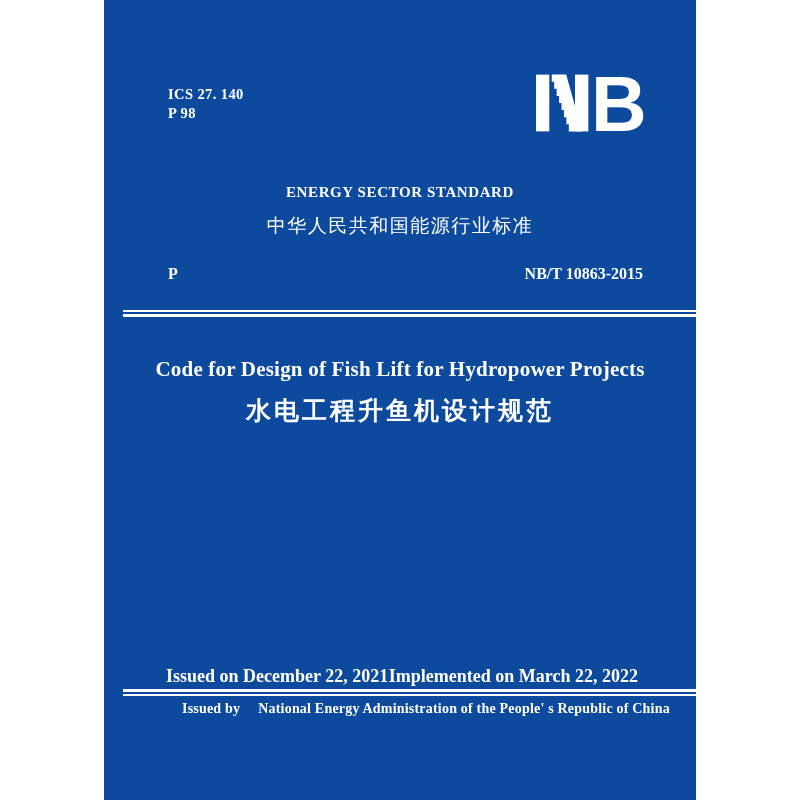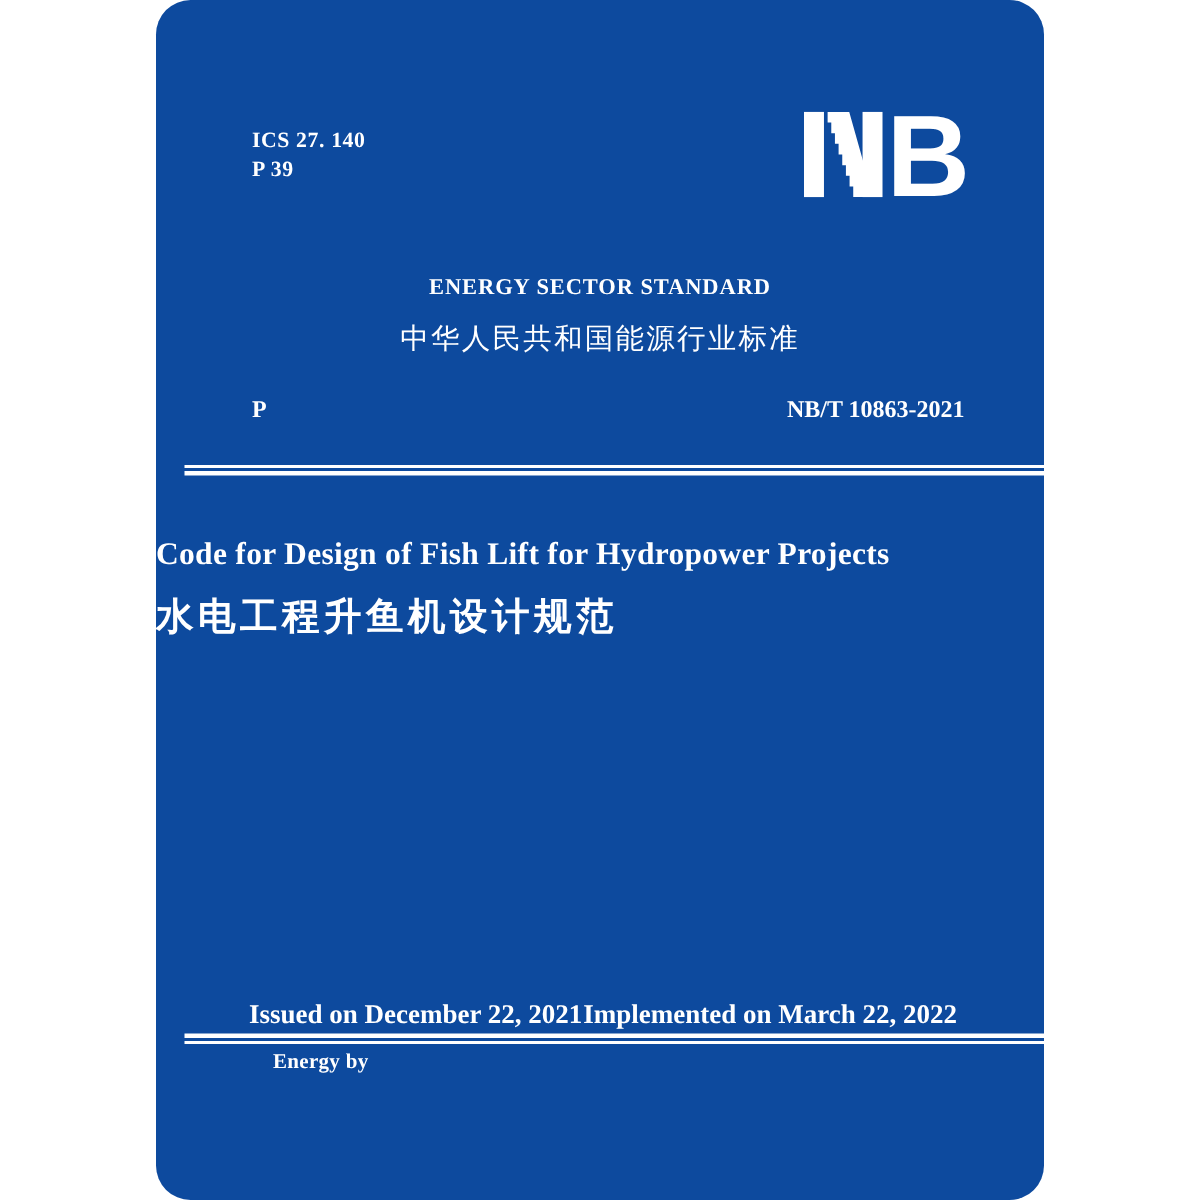--- a/index.html
+++ b/index.html
@@ -5,21 +5,20 @@
   * { margin: 0; padding: 0; box-sizing: border-box; }
   html, body { width: 800px; height: 800px; background: #ffffff; overflow: hidden; }
   body { font-family: "Liberation Serif", "DejaVu Serif", serif; }
 
   .cover {
     position: absolute;
     left: 104px; top: 0;
     width: 592px; height: 800px;
     background: #0d4a9e;
     color: #ffffff;
-    border-radius: 23px;
   }
 
   .ics-block {
     position: absolute;
     left: 64px; top: 85px;
     font-weight: bold;
     font-size: 14.5px;
     line-height: 19px;
     letter-spacing: 0.4px;
   }
@@ -62,20 +61,21 @@
   .rule { position: absolute; right: 0; left: 19px; }
   .rule .bar-thin  { height: 2px; background: #ffffff; }
   .rule .bar-gap   { height: 2px; }
   .rule .bar-thick { height: 3px; background: #ffffff; }
   .rule-top { top: 310px; }
   .rule-bottom { top: 689px; }
 
   .title-block {
     position: absolute;
     left: 0; right: 0; top: 357px;
+    text-align: center;
   }
   .title-en {
     font-weight: bold;
     font-size: 21px;
     letter-spacing: 0.2px;
   }
   .title-cn {
     margin-top: 12px;
     font-weight: bold;
     font-size: 25px;
@@ -102,40 +102,40 @@
   }
   .issuer-row .issuer-name { margin-left: 18px; }
 </style>
 </head>
 <body>
 
 <div class="cover">
 
   <div class="ics-block">
     <div>ICS 27. 140</div>
-    <div>P 39</div>
+    <div>P 98</div>
   </div>
 
   <div class="nb-logo">
     <svg width="110" height="58" viewBox="0 0 124 64">
       <rect x="0" y="0" width="15" height="64" fill="#ffffff"></rect>
       <path fill="#ffffff" d="M15 0 H34 L52 64 H37 v-8 h-2.75 v-8 h-2.75 v-8 h-2.75 v-8 h-2.75 v-8 h-2.75 v-8 h-2.75 v-8 h-2.75 v-8 h-2.75 Z"></path>
       <rect x="44" y="0" width="15" height="64" fill="#ffffff"></rect>
       <text x="62" y="63" font-size="87" font-weight="bold" font-family="&quot;Liberation Sans&quot;, &quot;DejaVu Sans&quot;, sans-serif" fill="#ffffff">B</text>
     </svg>
   </div>
 
   <div class="std-header">
     <div class="hdr-en">ENERGY SECTOR STANDARD</div>
     <div class="hdr-cn">中华人民共和国能源行业标准</div>
   </div>
 
   <div class="code-row">
     <span>P</span>
-    <span>NB/T 10863-2021</span>
+    <span>NB/T 10863-2015</span>
   </div>
 
   <div class="rule rule-top">
     <div class="bar-thin"></div>
     <div class="bar-gap"></div>
     <div class="bar-thick"></div>
   </div>
 
   <div class="title-block">
     <div class="title-en">Code for Design of Fish Lift for Hydropower Projects</div>
@@ -147,16 +147,17 @@
     <span>Implemented on March 22, 2022</span>
   </div>
 
   <div class="rule rule-bottom">
     <div class="bar-thick"></div>
     <div class="bar-gap"></div>
     <div class="bar-thin"></div>
   </div>
 
   <div class="issuer-row">
-    <span>Energy by</span>
+    <span>Issued by</span>
+    <span class="issuer-name">National Energy Administration of the People' s Republic of China</span>
   </div>
 
 </div>
 
 </body></html>

